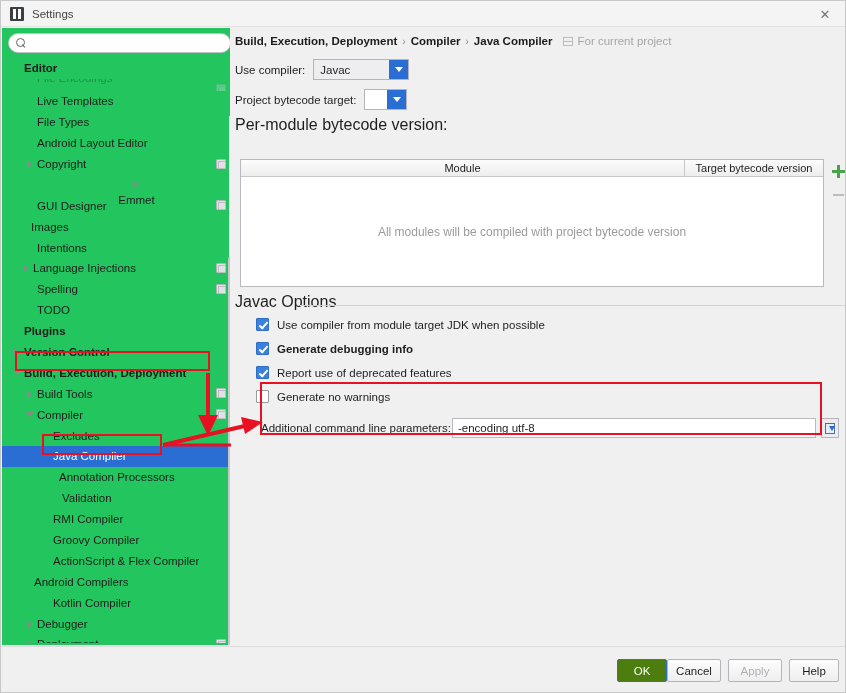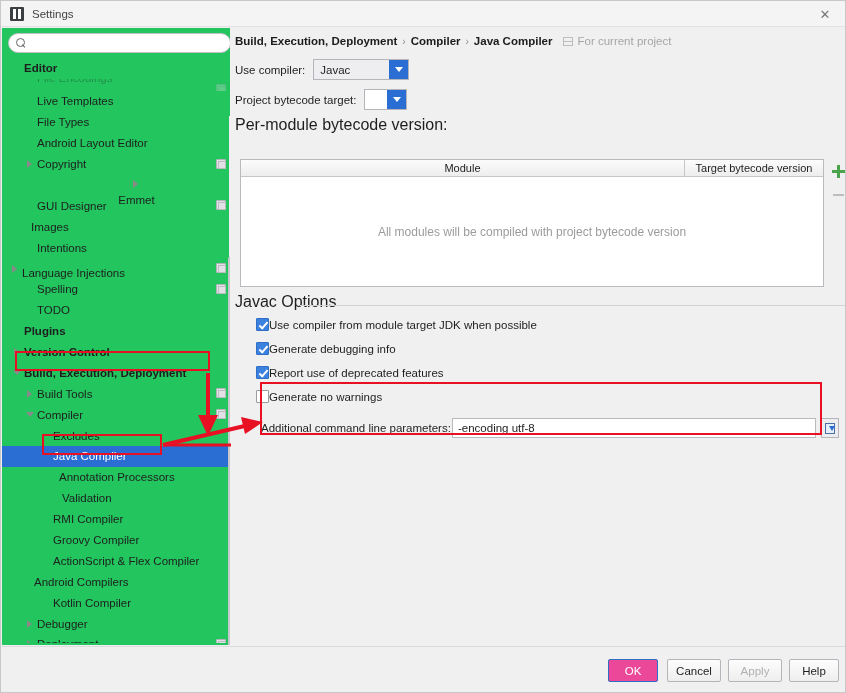--- a/index.html
+++ b/index.html
@@ -322,21 +322,21 @@
     border-color: #2f6ec4;
   }
   .cb.checked::after {
     content: "";
     position: absolute; left: 4px; top: 1px;
     width: 3px; height: 7px;
     border: solid #ffffff;
     border-width: 0 2px 2px 0;
     transform: rotate(42deg);
   }
-  .opt-row .opt-label { font-size: 11.5px; }
+  .opt-row .opt-label { margin-left: 8px; font-size: 11.5px; }
 
   
   .param-label {
     position: absolute;
     left: 31px; top: 394px;
     font-size: 11.5px;
   }
   .param-input {
     position: absolute;
     left: 222px; top: 390px;
@@ -385,23 +385,24 @@
     top: 12px;
     height: 23px;
     border: 1px solid #b4b4ba;
     background: linear-gradient(#fdfdfd,#eeeeee);
     border-radius: 2px;
     display: flex; align-items: center; justify-content: center;
     font-size: 11.5px; color: #1e1e1e;
     cursor: default;
   }
   .btn.primary {
-    background: #ec4899;
+    background: #4d7c0f;
     border-color: #2f6ec4;
     color: #ffffff;
+    margin-left: 9px;
   }
   .btn.disabled { color: #b0b0b5; }
 
   
   .anno {
     position: absolute;
     border: 2.5px solid #e81123;
     pointer-events: none;
     z-index: 40;
   }
@@ -467,21 +468,21 @@
           <span class="side-icon"></span>
         </div>
         <div class="tree-row" style="padding-left: 16px;">
           <span class="arrow"></span>
           <span class="label">Images</span>
         </div>
         <div class="tree-row" style="padding-left: 22px;">
           <span class="arrow"></span>
           <span class="label">Intentions</span>
         </div>
-        <div class="tree-row" style="padding-left: 7px; align-items: flex-end;">
+        <div class="tree-row" style="padding-left: 18px;">
           <span class="arrow collapsed"></span>
           <span class="label">Language Injections</span>
           <span class="side-icon"></span>
         </div>
         <div class="tree-row" style="padding-left: 22px;">
           <span class="arrow"></span>
           <span class="label">Spelling</span>
           <span class="side-icon"></span>
         </div>
         <div class="tree-row" style="padding-left: 22px;">
@@ -609,21 +610,21 @@
         </div>
     </div>
 
     <div class="section-label" style="left:5px; top:265px;">Javac Options</div>
     <div class="group-sep"></div>
 
     <div class="opt-row" style="left:26px; top:290px;">
       <span class="cb checked"></span>
       <span class="opt-label">Use compiler from module target JDK when possible</span>
     </div>
-    <div class="opt-row" style="left:26px; top:314px;">
+    <div class="opt-row" style="left:26px; top:314px;font-weight:bold;">
       <span class="cb checked"></span>
       <span class="opt-label">Generate debugging info</span>
     </div>
     <div class="opt-row" style="left:26px; top:338px;">
       <span class="cb checked"></span>
       <span class="opt-label">Report use of deprecated features</span>
     </div>
     <div class="opt-row" style="left:26px; top:362px;">
       <span class="cb"></span>
       <span class="opt-label">Generate no warnings</span>

